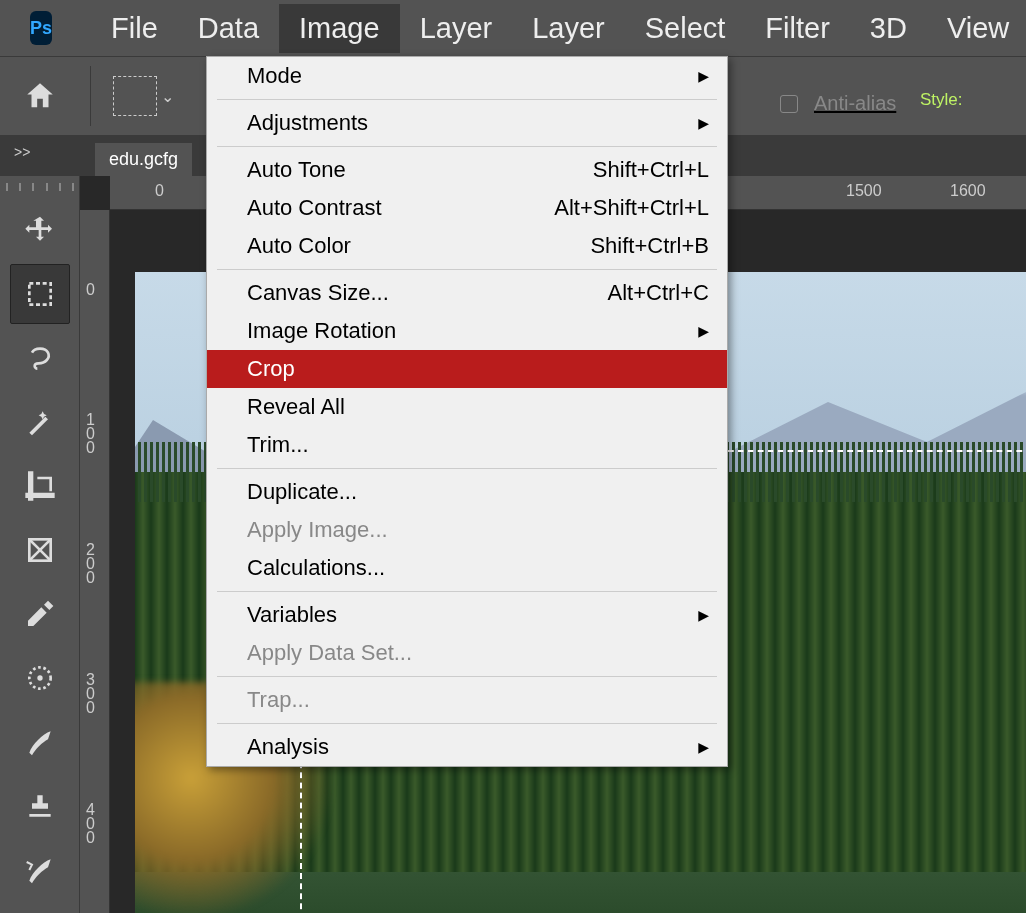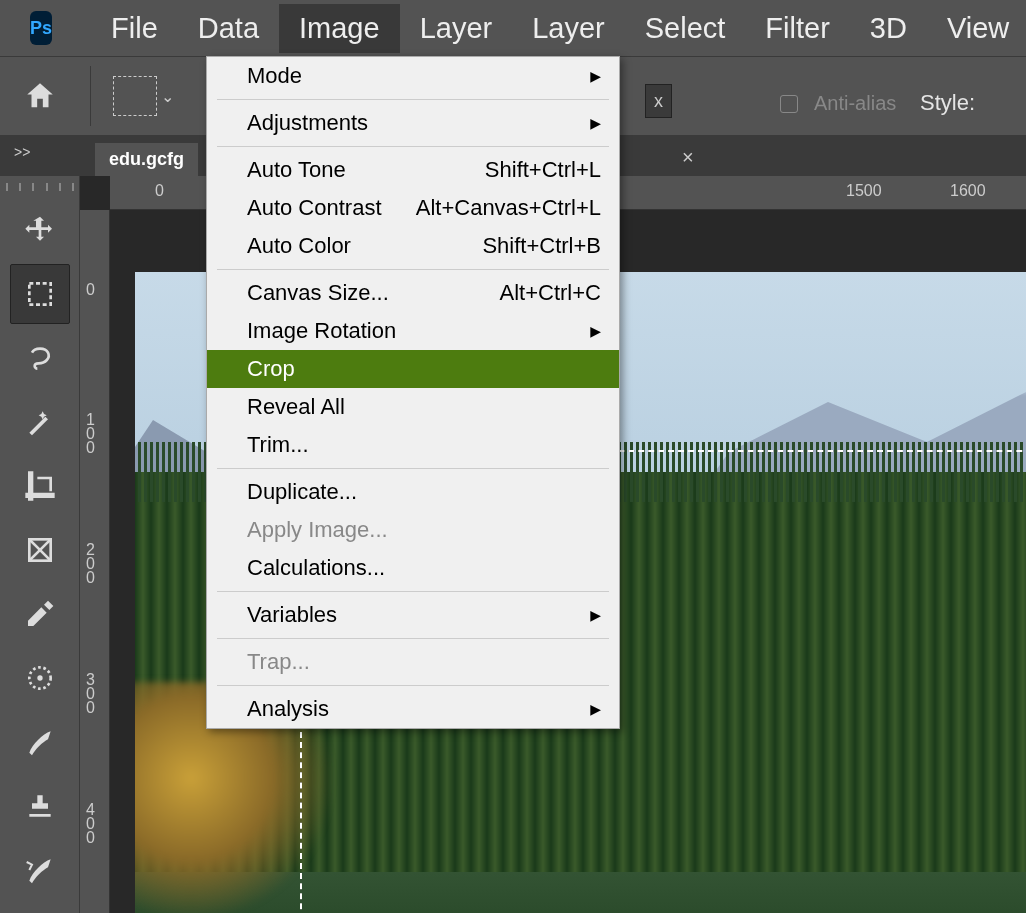--- a/index.html
+++ b/index.html
@@ -13,21 +13,21 @@
 .optionsbar { height: 80px; background: #535353; display: flex; align-items: center; padding-left: 20px; border-top: 1px solid #3a3a3a; border-bottom: 1px solid #3a3a3a; }
 .home-btn { width: 40px; height: 40px; display:flex; align-items:center; justify-content:center; margin-right: 30px;}
 .tool-slot { width:44px; height:40px; border:1px dashed #ccc; display:inline-block;}
 .opt-sep { width:1px; height:60px; background:#3a3a3a; margin:0 0px;}
 .opt-text { color:#ccc; font-size:20px; margin-left:8px; }
 .opt-check { width:18px; height:18px; border:1px solid #888; border-radius:3px; margin-right:8px;}
 .anti { display:flex; align-items:center; margin-left:45px;}
 
 .tabbar { height: 40px; background:#3a3a3a; display:flex; align-items:flex-end; padding-left:95px; position:relative;}
 .expand-btn { position:absolute; left:14px; top:8px; color:#ccc; font-size:14px;}
-.tab { background:#535353; color:#fff; font-size:18px; font-weight:bold; padding:6px 14px; display:flex; align-items:center;}
+.tab { background:#535353; color:#fff; font-size:18px; font-weight:normal; padding:6px 14px; display:flex; align-items:center;}
 .tab-close { position:absolute; left:682px; top:10px; color:#ccc; font-size:20px;}
 
 .workspace { position:absolute; left:80px; top:176px; right:0; bottom:0; background:#282828;}
 .ruler-h { position:absolute; left:30px; right:0; top:0; height:34px; background:#535353; border-bottom:1px solid #333; overflow:hidden;}
 .ruler-h .tick-label { position:absolute; top:6px; color:#ccc; font-size:16px;}
 .ruler-v { position:absolute; left:0; top:34px; bottom:0; width:30px; background:#535353; border-right:1px solid #333;}
 .ruler-v .tick-label { position:absolute; left:6px; color:#ccc; font-size:16px; line-height:14px; width:10px; word-break:break-all;}
 .canvas { position:absolute; left:55px; top:96px; width:900px; height:650px; background:linear-gradient(to bottom, #c7dae8 0%, #b8cfe0 35%, #5a7a5a 60%, #2a4a2a 100%); overflow:hidden;}
 .mountains { position:absolute; left:0; top:120px; width:100%; height:200px; }
 .mtn { position:absolute; background:#8a9ab0; filter:blur(2px);}
@@ -38,30 +38,30 @@
 .marquee { position:absolute; left:165px; top:178px; width:782px; height:560px; border:2px dashed #000; background:transparent;}
 .marquee::before { content:""; position:absolute; inset:-2px; border:2px dashed #fff; }
 
 .toolbar { position:absolute; left:0; top:176px; width:80px; bottom:0; background:#535353; border-right:1px solid #3a3a3a;}
 .toolbar .tool { width:60px; height:60px; margin:4px 10px; display:flex; align-items:center; justify-content:center; border-radius:2px;}
 .toolbar .tool.active { background:#393939; border:1px solid #222;}
 .toolbar .tool svg { width:32px; height:32px; }
 .ticks { position:absolute; left:0; top:0; width:80px; height:22px; display:flex; justify-content:space-around; align-items:center;}
 .ticks span { width:2px; height:8px; background:#888;}
 
-.dropdown { position:absolute; left:206px; top:56px; width:414px; background:#f0f0f0; border:1px solid #aaa; box-shadow:3px 3px 8px rgba(0,0,0,0.4); z-index:100;}
+.dropdown { position:absolute; left:206px; top:56px; width:522px; background:#f0f0f0; border:1px solid #aaa; box-shadow:3px 3px 8px rgba(0,0,0,0.4); z-index:100;}
 .dd-item { display:flex; align-items:center; justify-content:space-between; padding:6px 18px 6px 40px; font-size:22px; color:#000; cursor:pointer;}
-.dd-item.highlight { background:#4d7c0f; color:#fff;}
+.dd-item.highlight { background:#b91c1c; color:#fff;}
 .dd-item.disabled { color:#888;}
 .dd-sep { height:1px; background:#ccc; margin:4px 10px;}
 .dd-arrow { font-size:14px;}
 .dd-short { color:#000; font-size:22px;}
 
 .px-box { position:absolute; left:645px; top:84px; height:34px; padding:0 8px; display:flex; align-items:center; background:#3a3a3a; border:1px solid #222; color:#ccc; font-size:18px;}
-.style-label { position:absolute; left:920px; top:90px; color:#e5e5e5; font-size:22px;}
+.style-label { position:absolute; left:920px; top:90px; color:#bef264; font-size:17px;}
 </style>
 </head>
 <body>
 
 <div class="menubar">
   <div class="ps-logo">Ps</div>
   <div id="menu-items" style="display: flex;">
       <div class="menu-item">File</div>
       <div class="menu-item">Data</div>
       <div class="menu-item active">Image</div>
@@ -84,21 +84,21 @@
   </div>
   <div class="opt-sep"></div>
   <div style="margin-left:22px; display:flex; align-items:center;">
     <span class="tool-slot"></span>
     <span style="color:#ccc; margin-left:4px;">⌄</span>
   </div>
 </div>
 <div class="px-box">
     <span>x</span>
   </div>
-<div class="anti" style="position:absolute; left:735px; top:92px;">
+<div class="anti" style="position:absolute; left:735px; top:92px;text-decoration:underline;">
   <span class="opt-check"></span>
   <span class="opt-text" style="color:#888;">Anti-alias</span>
 </div>
 <div class="style-label">Style:</div>
 
 <div class="tabbar">
   <div class="expand-btn">&gt;&gt;</div>
   <div class="tab">
       <span>edu.gcfg</span>
     </div>
@@ -213,21 +213,21 @@
       <span>Adjustments</span>
       <span class="dd-arrow">▶</span>
     </div>
     <div class="dd-sep"></div>
     <div class="dd-item">
       <span>Auto Tone</span>
       <span class="dd-short">Shift+Ctrl+L</span>
     </div>
     <div class="dd-item">
       <span>Auto Contrast</span>
-      <span class="dd-short">Alt+Canvas+Ctrl+L</span>
+      <span class="dd-short">Alt+Shift+Ctrl+L</span>
     </div>
     <div class="dd-item">
       <span>Auto Color</span>
       <span class="dd-short">Shift+Ctrl+B</span>
     </div>
     <div class="dd-sep"></div>
     <div class="dd-item">
       <span>Canvas Size...</span>
       <span class="dd-short">Alt+Ctrl+C</span>
     </div>
@@ -252,20 +252,23 @@
       <span>Apply Image...</span>
     </div>
     <div class="dd-item">
       <span>Calculations...</span>
     </div>
     <div class="dd-sep"></div>
     <div class="dd-item">
       <span>Variables</span>
       <span class="dd-arrow">▶</span>
     </div>
+    <div class="dd-item disabled">
+      <span>Apply Data Set...</span>
+    </div>
     <div class="dd-sep"></div>
     <div class="dd-item disabled">
       <span>Trap...</span>
     </div>
     <div class="dd-sep"></div>
     <div class="dd-item">
       <span>Analysis</span>
       <span class="dd-arrow">▶</span>
     </div>
   </div>

